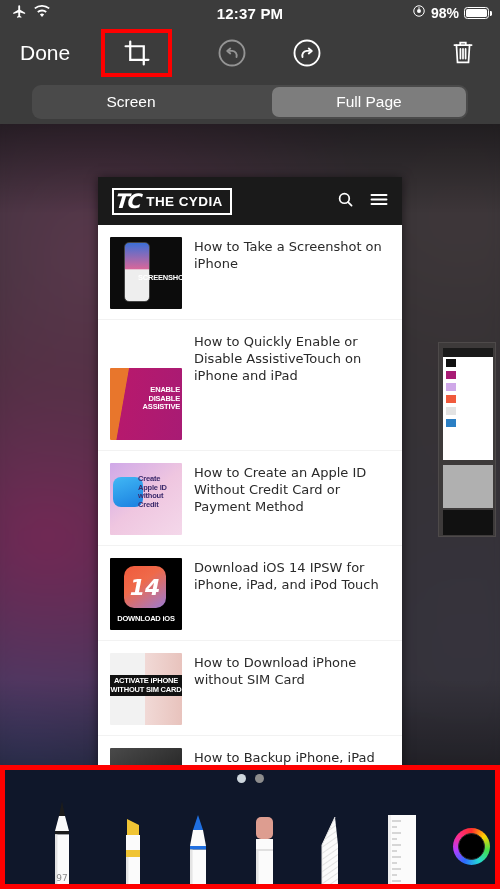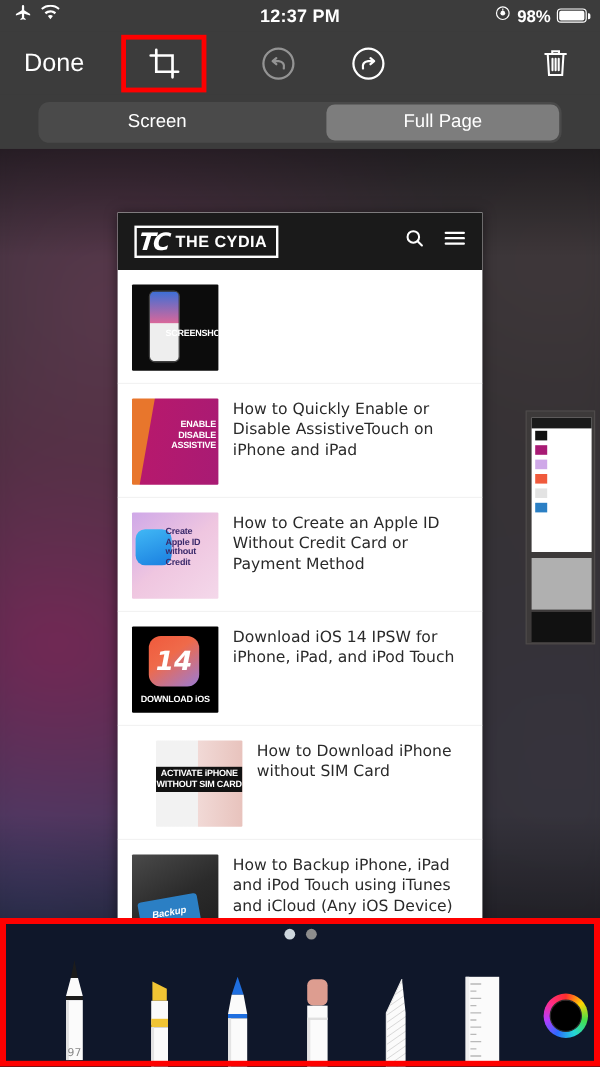--- a/index.html
+++ b/index.html
@@ -158,36 +158,36 @@
     font-family: "DejaVu Sans", sans-serif;
   }
 
   
   .t1 { background: #0c0c0c; }
   .t1 .phone {
     position: absolute; left: 14px; top: 5px; width: 26px; height: 60px;
     border-radius: 5px; background: #111; border: 1.4px solid #444;
     background-image: linear-gradient(#3d6fd6,#d8679a 45%,#eee 46%,#eee 100%);
   }
-  .t2 { background: linear-gradient(100deg,#e8762c 0%,#e8762c 22%,#b6196d 23%,#a81b74 100%); }
+  .t2 { background: linear-gradient(100deg,#e8762c 0%,#e8762c 22%,#b6196d 23%,#a81b74 100%); margin-top: 36px; }
   .t3 { background: linear-gradient(140deg,#cfa8e8 0%,#efc6e0 50%,#f4d8ea 100%); }
   .t3 .sq {
     position: absolute; left: 3px; top: 14px; width: 30px; height: 30px;
     border-radius: 8px; background: linear-gradient(160deg,#41b8f5,#1a7fe0);
   }
   .t4 { background: #000; }
   .t4 .sq {
     position: absolute; left: 14px; top: 8px; width: 42px; height: 42px;
     border-radius: 10px;
     background: linear-gradient(145deg,#f05a3c 0%,#ef6a4a 40%,#9b7bd4 100%);
     color: #fff; font-size: 22px; font-weight: 600;
     display: flex; align-items: center; justify-content: center;
     font-family: "DejaVu Sans", sans-serif;
   }
-  .t5 { background: linear-gradient(90deg,#f2f2f2 0%,#f2f2f2 48%,#f1d9d6 49%,#e8c3bd 100%); margin-left: 20px; }
+  .t5 { background: linear-gradient(90deg,#f2f2f2 0%,#f2f2f2 48%,#f1d9d6 49%,#e8c3bd 100%); }
   .t5 .band {
     position: absolute; left: 0; right: 0; top: 22px; background: #111; padding: 2px 0;
   }
   .t6 { background: linear-gradient(150deg,#4a4a4a 0%,#2b2b2b 50%,#1d1d1d 100%); }
   .t6 .key {
     position: absolute; left: 6px; bottom: 12px; width: 50px; height: 24px;
     background: #2b7fc4; border-radius: 3px; transform: rotate(-10deg);
     color: #fff; font-size: 8px; font-style: italic; font-weight: 700;
     display: flex; align-items: center; justify-content: center;
   }
@@ -360,20 +360,21 @@
             <path d="M2 4h20M2 10h20M2 16h20"></path>
           </svg>
         </span>
       </div>
 
       <div class="article">
         <div class="thumb t1">
           <i class="phone"></i>
           <span class="thumb-label" style="bottom:26px;right:-6px;left:auto;width:auto">SCREENSHOT</span>
         </div>
+        <div class="art-title">How to Take a Screenshot on iPhone</div>
       </div>
 
       <div class="article">
         <div class="thumb t2">
           <span class="thumb-label" style="top:18px;right:2px;left:16px;text-align:right">ENABLE DISABLE ASSISTIVE</span>
         </div>
         <div class="art-title">How to Quickly Enable or Disable AssistiveTouch on iPhone and iPad</div>
       </div>
 
       <div class="article">

